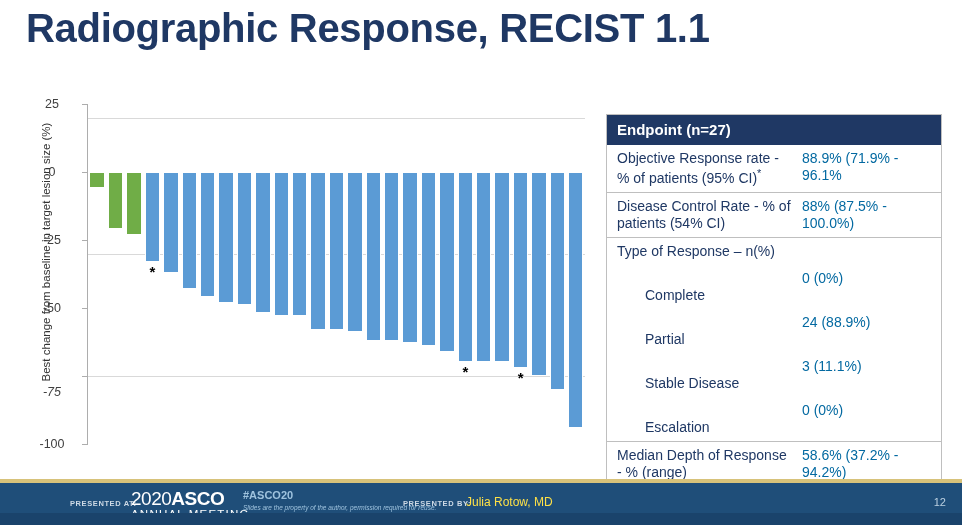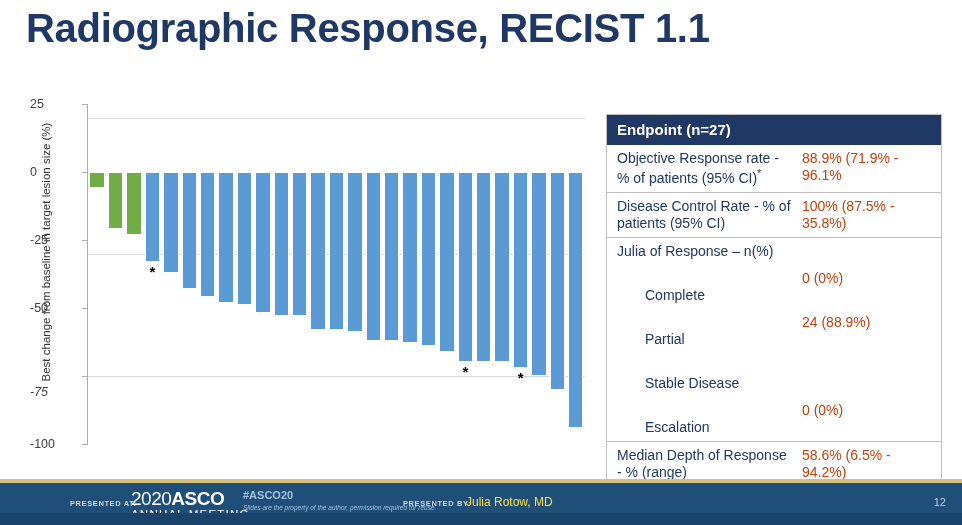--- a/index.html
+++ b/index.html
@@ -21,21 +21,21 @@
   
   #chart { position: absolute; left: 18px; top: 96px; width: 570px; height: 356px; }
   #ylabel {
     position: absolute; left: -122px; top: 150px;
     width: 300px; text-align: center;
     transform: rotate(-90deg);
     font-size: 11.5px; color: #333; white-space: nowrap;
   }
   #ticklabels { position: absolute; left: 20px; top: 0; width: 44px; height: 356px; }
   .tick {
-    position: absolute; right: 8px; width: 44px; text-align: left;
+    position: absolute; right: 8px; width: 44px; text-align: center;
     font-size: 12.5px; color: #404040; transform: translateY(-50%);
   }
   .tickmark {
     position: absolute; left: 64px; width: 6px; height: 1px; background: #adadad;
   }
   #axisline {
     position: absolute; left: 69px; top: 8px; width: 1px; height: 340px; background:#adadad;
   }
   #plot {
     position: absolute; left: 70px; top: 8px; width: 497px; height: 340px;
@@ -83,21 +83,21 @@
     padding: 6px 10px 7px 10px;
   }
   .trow { display: flex; border-top: 1px solid #bfbfbf; }
   .trow.nb { border-top: none; }
   .tcell-l {
     flex: 0 0 191px; padding: 5px 4px 5px 10px;
     font-size: 14px; color: #1F3864; line-height: 1.22;
   }
   .tcell-r {
     flex: 1 1 auto; padding: 5px 6px 5px 4px;
-    font-size: 14px; color: #c2410c; line-height: 1.22;
+    font-size: 14px; color: #0369a1; line-height: 1.22;
   }
   .tcell-l.indent { padding-left: 38px; margin-top: 17px; }
   .sup { font-size: 11px; vertical-align: super; }
   #tablenote {
     position: absolute; left: 613px; top: 440px;
     font-size: 14.5px; color: #1F3864;
   }
 
   
   #goldline { position: absolute; left: 0; top: 479px; width: 962px; height: 4px; background: #D7C27A; }
@@ -258,45 +258,46 @@
     </div>
 
   <div id="table">
     <div id="thead">Endpoint (n=27)</div>
     <div id="tbody">
         <div class="trow nb">
           <div class="tcell-l">Objective Response rate - % of patients (95% CI)<span class="sup">*</span></div>
           <div class="tcell-r">88.9% (71.9% - 96.1%</div>
         </div>
         <div class="trow">
-          <div class="tcell-l">Disease Control Rate - % of patients (95% CI)</div>
-          <div class="tcell-r">100% (87.5% - 35.8%)</div>
+          <div class="tcell-l">Disease Control Rate - % of patients (54% CI)</div>
+          <div class="tcell-r">88% (87.5% - 100.0%)</div>
         </div>
         <div class="trow">
-          <div class="tcell-l">Julia of Response – n(%)</div>
+          <div class="tcell-l">Type of Response – n(%)</div>
           <div class="tcell-r"></div>
         </div>
         <div class="trow" style="border-top: none;">
           <div class="tcell-l indent">Complete</div>
           <div class="tcell-r">0 (0%)</div>
         </div>
         <div class="trow" style="border-top: none;">
           <div class="tcell-l indent">Partial</div>
           <div class="tcell-r">24 (88.9%)</div>
         </div>
         <div class="trow" style="border-top: none;">
           <div class="tcell-l indent">Stable Disease</div>
+          <div class="tcell-r">3 (11.1%)</div>
         </div>
         <div class="trow" style="border-top: none;">
           <div class="tcell-l indent">Escalation</div>
           <div class="tcell-r">0 (0%)</div>
         </div>
         <div class="trow">
           <div class="tcell-l">Median Depth of Response - % (range)</div>
-          <div class="tcell-r">58.6% (6.5% - 94.2%)</div>
+          <div class="tcell-r">58.6% (37.2% - 94.2%)</div>
         </div>
       </div>
   </div>
 
   <div id="goldline"></div>
   <div id="footer">
     <div class="flabel" id="f-presented-at">PRESENTED AT:</div>
     <div id="ascologo">
       <div class="l1"><span class="yr">2020</span><span>ASCO</span></div>
       <div class="l2">ANNUAL MEETING</div>

